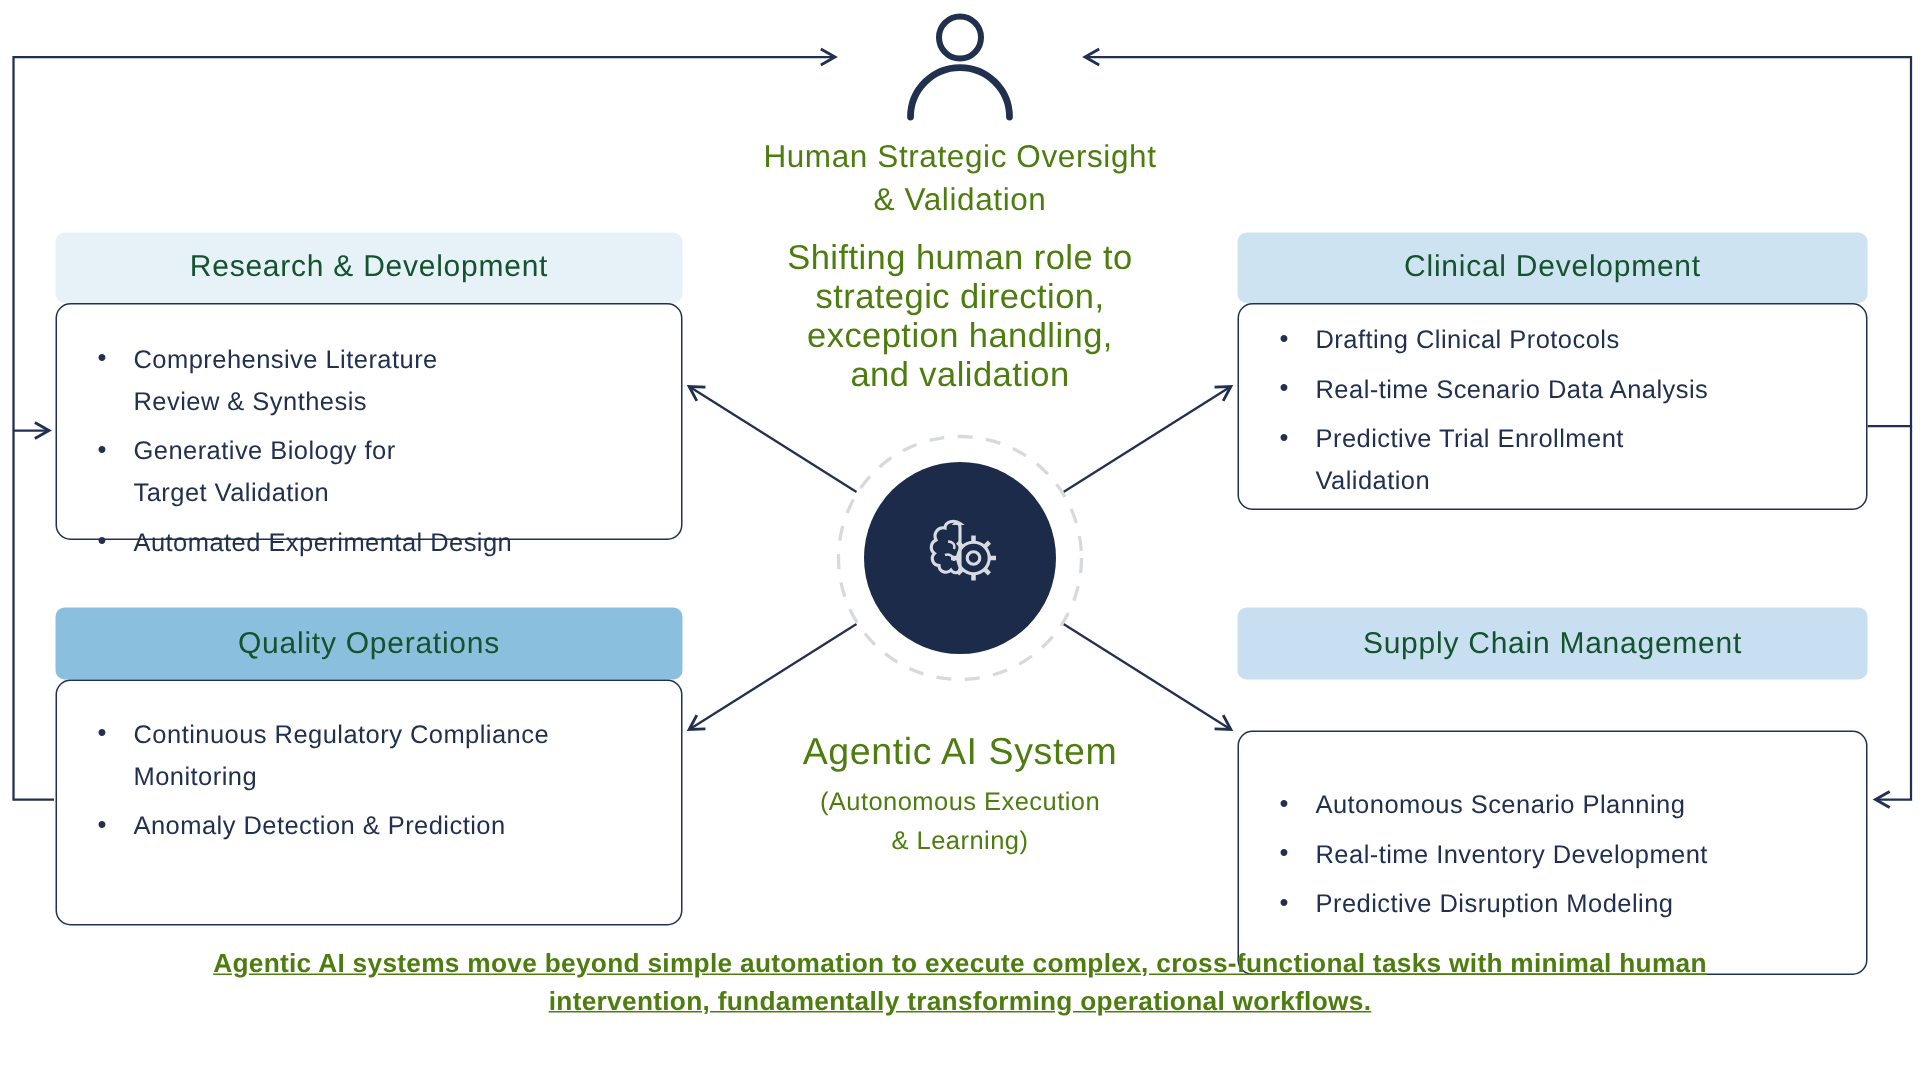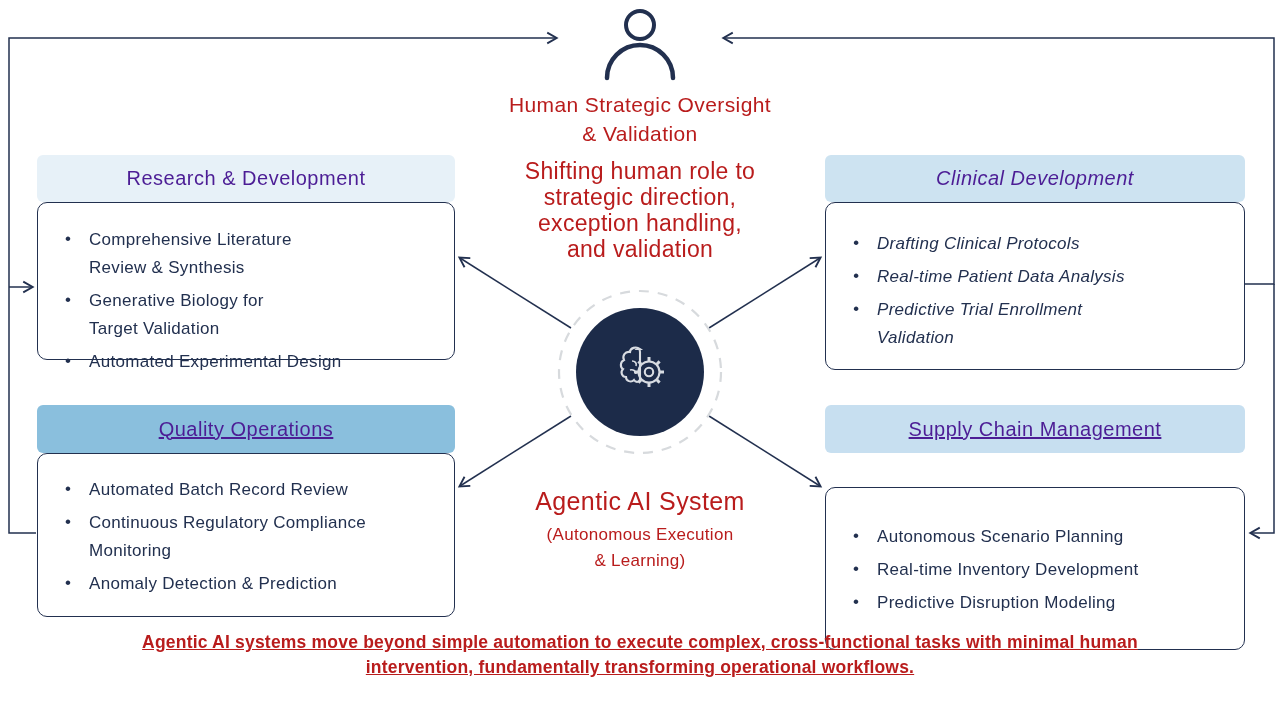--- a/index.html
+++ b/index.html
@@ -1,50 +1,50 @@
 <!DOCTYPE html>
 <html><head>
 <meta charset="utf-8">
 <style>
   html,body{margin:0;padding:0;background:#ffffff;}
   .canvas{
     position:relative;width:1280px;height:720px;background:#ffffff;overflow:hidden;
     font-family:"Liberation Sans",sans-serif;color:#22304f;
   }
   svg.overlay{position:absolute;left:0;top:0;z-index:1;pointer-events:none;}
-  .txt{position:absolute;z-index:3;white-space:pre-line;text-align:center;color:#b91c1c;}
+  .txt{position:absolute;z-index:3;white-space:pre-line;text-align:center;color:#4d7c0f;}
   .human-title{left:390px;top:90px;width:500px;font-size:21px;line-height:29px;letter-spacing:.4px;}
   .human-sub{left:440px;top:158px;width:400px;font-size:23px;line-height:26px;letter-spacing:.3px;}
   .ai-title{left:440px;top:487px;width:400px;font-size:25px;letter-spacing:.4px;}
   .ai-sub{left:440px;top:522px;width:400px;font-size:17px;line-height:26px;letter-spacing:.3px;}
   .caption{left:0;top:630px;width:1280px;font-size:17.5px;line-height:25px;font-weight:bold;letter-spacing:.2px;text-decoration:underline;}
   .quad{position:absolute;z-index:2;}
   .qheader{
     border-radius:6px;display:flex;align-items:center;justify-content:center;
-    font-size:20px;letter-spacing:.5px;color:#4c1d95;
+    font-size:20px;letter-spacing:.5px;color:#14532d;
   }
   .qbody{
     background:#ffffff;border:1.5px solid #22304f;border-radius:10px;
     box-sizing:border-box;
   }
   .qbody ul{list-style:none;margin:0;padding:0 10px 0 51px;}
   .qbody li{
     position:relative;font-size:17px;line-height:28px;letter-spacing:.3px;
     margin-bottom:5px;white-space:pre-line;
   }
   .qbody li::before{content:"\2022";position:absolute;left:-24px;top:-1px;font-size:17px;}
   
   .q-rd{left:37px;top:155px;width:418px;}
-  .q-cd{left:825px;top:155px;width:420px;font-style:italic;}
+  .q-cd{left:825px;top:155px;width:420px;}
   .q-qo{left:37px;top:405px;width:418px;}
   .q-sc{left:825px;top:405px;width:420px;}
   .q-rd .qheader,.q-cd .qheader{height:47px;}
-  .q-qo .qheader,.q-sc .qheader{height:48px;text-decoration:underline;}
+  .q-qo .qheader,.q-sc .qheader{height:48px;}
   .q-rd .qbody{height:158px;padding-top:23px;}
-  .q-cd .qbody{height:168px;padding-top:27px;}
+  .q-cd .qbody{height:138px;padding-top:10px;}
   .q-qo .qbody{height:164px;padding-top:22px;}
   .q-sc .qbody{height:163px;padding-top:35px;margin-top:34px;}
 </style>
 </head>
 <body>
 
 <div class="canvas">
 
   <svg class="overlay" width="1280" height="720" viewBox="0 0 1280 720">
     <defs>
@@ -117,32 +117,31 @@
         <li>Automated Experimental Design</li>
       </ul>
     </div>
   </div>
 
   <div class="quad q-cd">
     <div class="qheader" style="background-color: rgb(205, 227, 241);">Clinical Development</div>
     <div class="qbody">
       <ul>
         <li>Drafting Clinical Protocols</li>
-        <li>Real-time Patient Data Analysis</li>
+        <li>Real-time Scenario Data Analysis</li>
         <li>Predictive Trial Enrollment
 Validation</li>
       </ul>
     </div>
   </div>
 
   <div class="quad q-qo">
     <div class="qheader" style="background-color: rgb(138, 191, 221);">Quality Operations</div>
     <div class="qbody">
       <ul>
-        <li>Automated Batch Record Review</li>
         <li>Continuous Regulatory Compliance
 Monitoring</li>
         <li>Anomaly Detection &amp; Prediction</li>
       </ul>
     </div>
   </div>
 
   <div class="quad q-sc">
     <div class="qheader" style="background-color: rgb(199, 223, 240);">Supply Chain Management</div>
     <div class="qbody">

